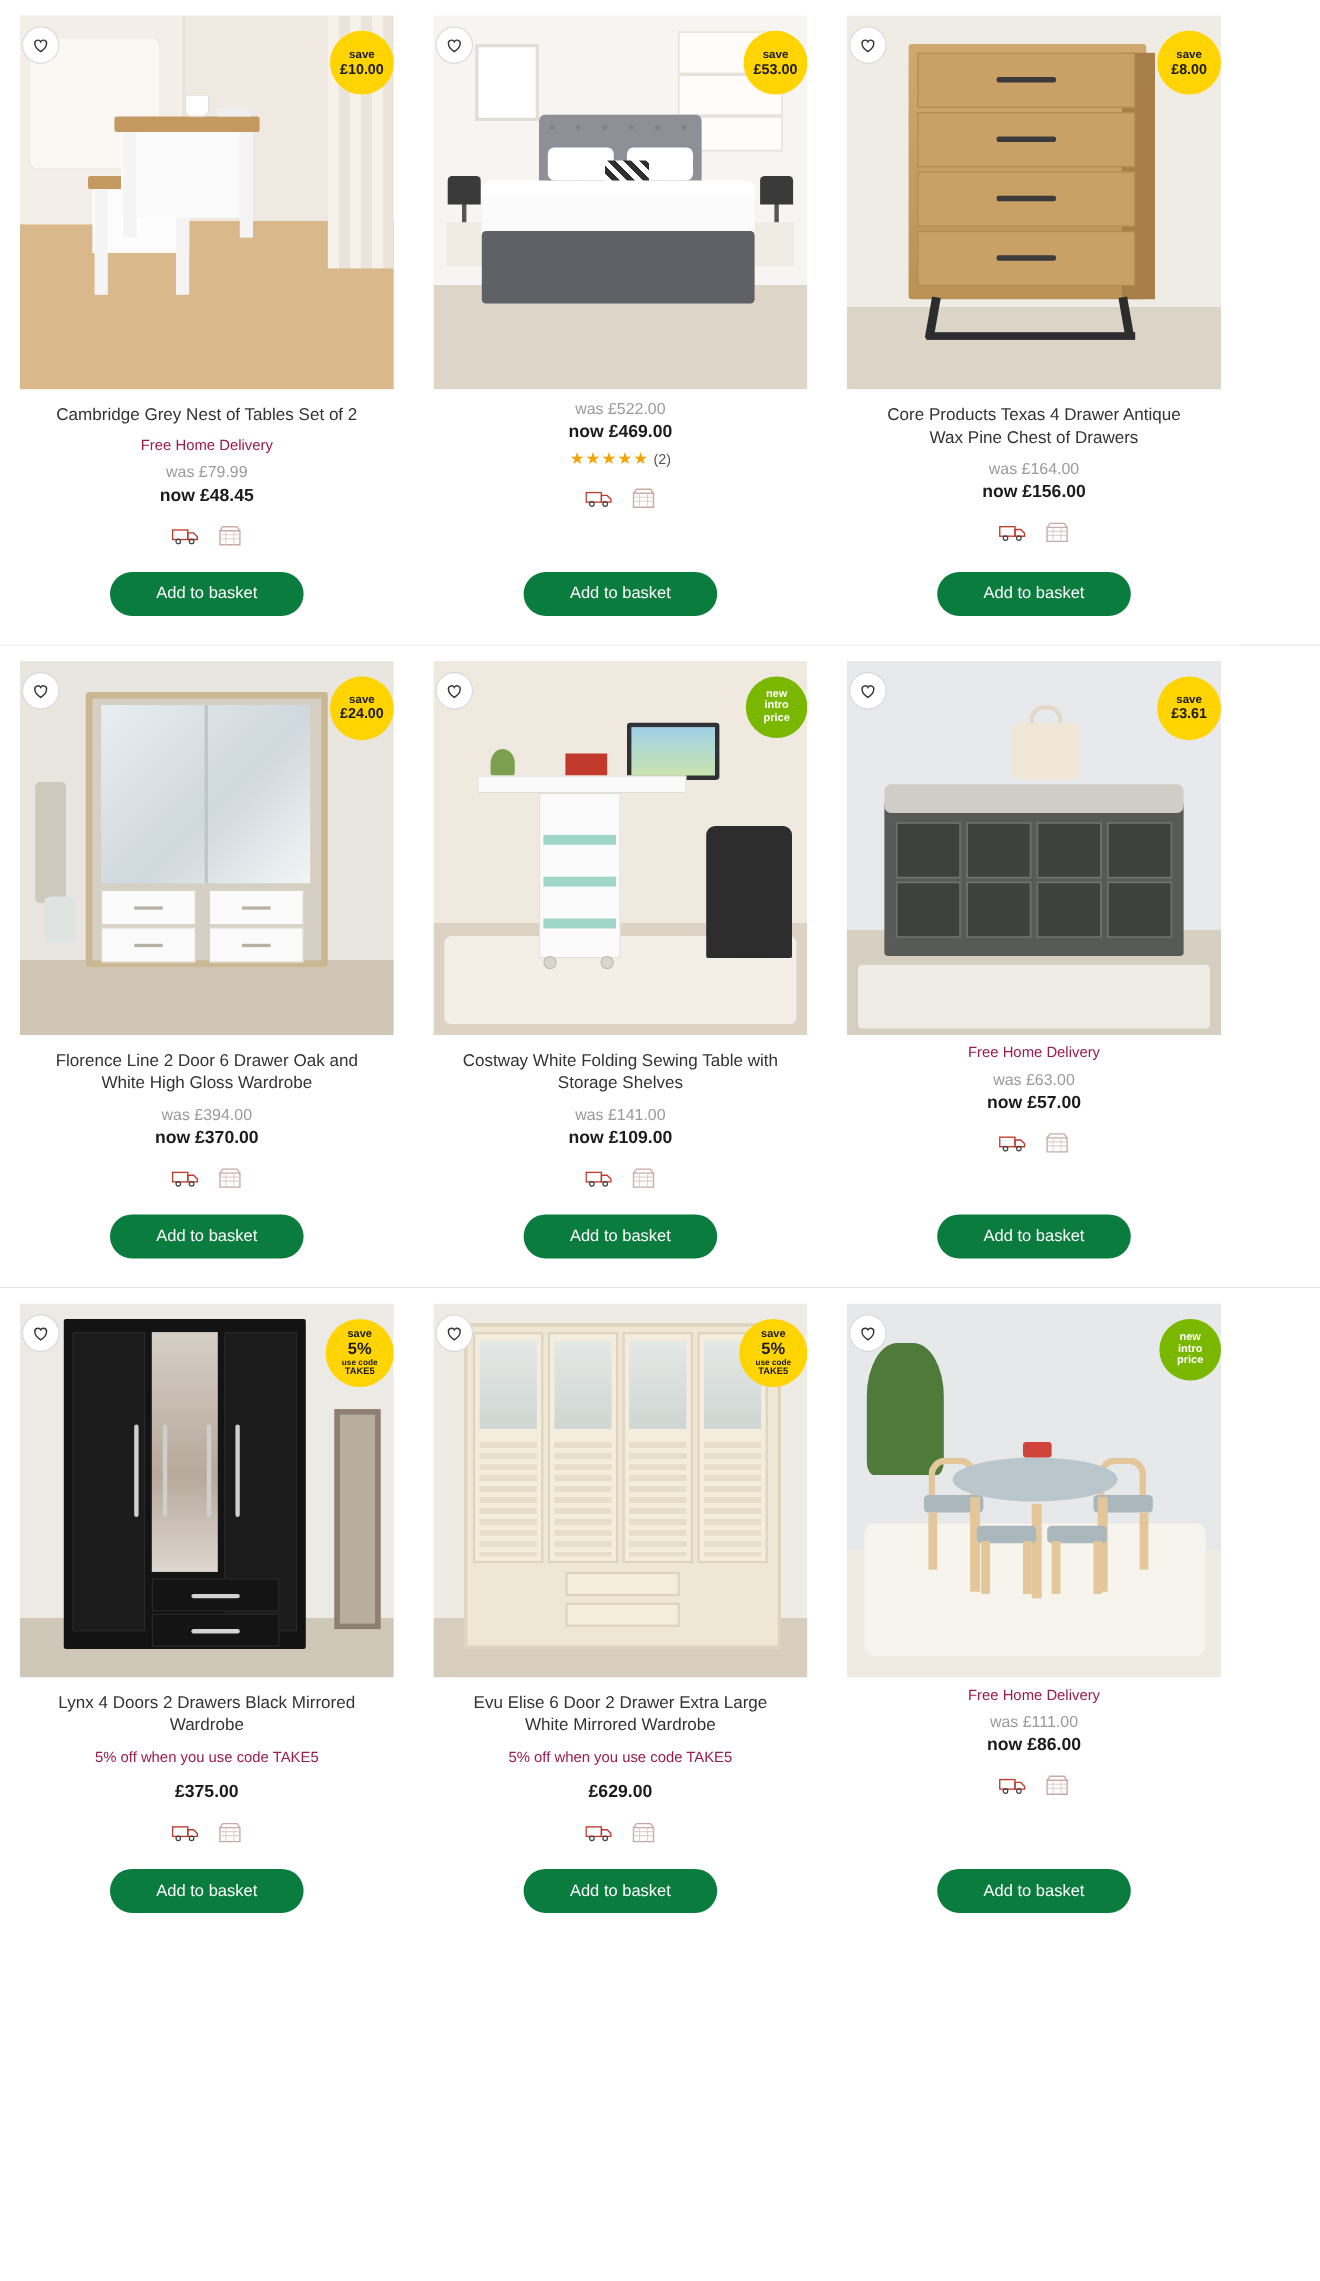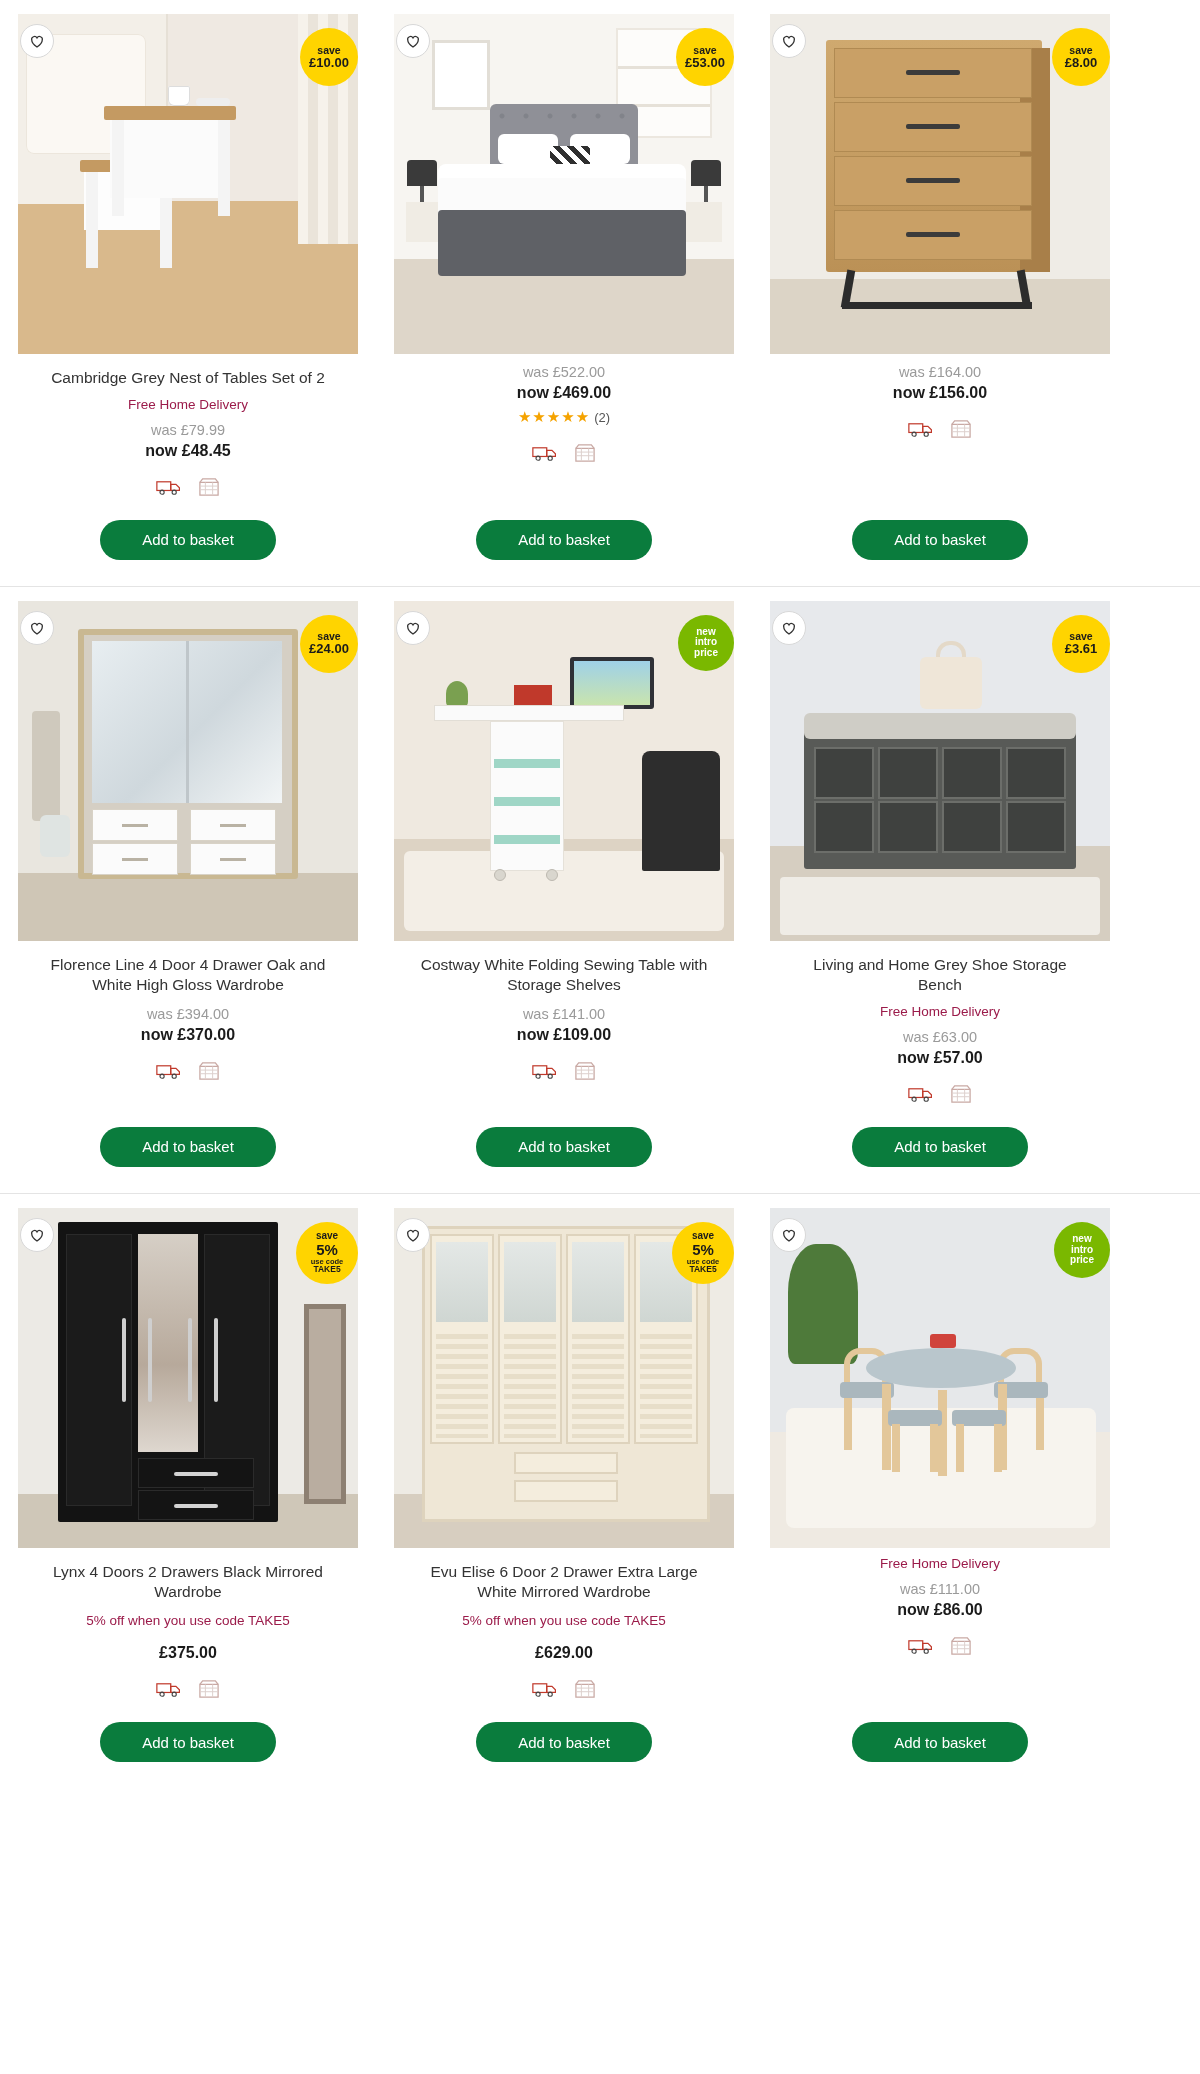--- a/index.html
+++ b/index.html
@@ -420,20 +420,21 @@
           <div class="abs drw" style="top:142px;"></div>
           <div class="abs hndl" style="left:136px;top:164px;"></div>
           <div class="abs drw" style="top:196px;"></div>
           <div class="abs hndl" style="left:136px;top:218px;"></div>
           <div class="abs legL"></div>
             <div class="abs legR"></div>
           <div class="abs" style="left:72px;top:288px;width:190px;height:7px;background:#2c2c2c;"></div>
         </div>
       </div>
     </div>
+    <div class="title">Core Products Texas 4 Drawer Antique Wax Pine Chest of Drawers</div>
     <div class="was">was £164.00</div>
     <div class="now">now £156.00</div>
     <div class="icons">
       <span>
         <svg viewBox="0 0 30 20" width="26" height="18">
             <rect x="1" y="4" width="16" height="10" fill="none" stroke="#c0392b" stroke-width="1.4"></rect>
             <path d="M17 7h6l4 4v3h-10z" fill="none" stroke="#c0392b" stroke-width="1.4"></path>
             <circle cx="7" cy="16" r="2.4" fill="none" stroke="#444" stroke-width="1.3"></circle>
             <circle cx="21" cy="16" r="2.4" fill="none" stroke="#444" stroke-width="1.3"></circle>
           </svg>
@@ -474,21 +475,21 @@
           <div class="abs dr" style="left:172px;top:208px;"></div>
           <div class="abs dh" style="left:202px;top:223px;"></div>
           <div class="abs dr" style="left:74px;top:242px;"></div>
           <div class="abs dh" style="left:104px;top:257px;"></div>
           <div class="abs dr" style="left:172px;top:242px;"></div>
           <div class="abs dh" style="left:202px;top:257px;"></div>
           <div class="abs vase"></div>
         </div>
       </div>
     </div>
-    <div class="title">Florence Line 4 Door 4 Drawer Oak and White High Gloss Wardrobe</div>
+    <div class="title">Florence Line 2 Door 6 Drawer Oak and White High Gloss Wardrobe</div>
     <div class="was">was £394.00</div>
     <div class="now">now £370.00</div>
     <div class="icons">
       <span>
         <svg viewBox="0 0 30 20" width="26" height="18">
             <rect x="1" y="4" width="16" height="10" fill="none" stroke="#c0392b" stroke-width="1.4"></rect>
             <path d="M17 7h6l4 4v3h-10z" fill="none" stroke="#c0392b" stroke-width="1.4"></path>
             <circle cx="7" cy="16" r="2.4" fill="none" stroke="#444" stroke-width="1.3"></circle>
             <circle cx="21" cy="16" r="2.4" fill="none" stroke="#444" stroke-width="1.3"></circle>
           </svg>
@@ -582,21 +583,20 @@
           <div class="abs cell" style="left:108px;top:146px;width:60px;height:52px;"></div>
           <div class="abs cell" style="left:172px;top:146px;width:60px;height:52px;"></div>
           <div class="abs cell" style="left:236px;top:146px;width:60px;height:52px;"></div>
           <div class="abs cell" style="left:44px;top:200px;width:60px;height:52px;"></div>
           <div class="abs cell" style="left:108px;top:200px;width:60px;height:52px;"></div>
           <div class="abs cell" style="left:172px;top:200px;width:60px;height:52px;"></div>
           <div class="abs cell" style="left:236px;top:200px;width:60px;height:52px;"></div>
         </div>
       </div>
     </div>
-    <div class="title">Living and Home Grey Shoe Storage Bench</div>
     <div class="free-delivery">Free Home Delivery</div>
     <div class="was">was £63.00</div>
     <div class="now">now £57.00</div>
     <div class="icons">
       <span>
         <svg viewBox="0 0 30 20" width="26" height="18">
             <rect x="1" y="4" width="16" height="10" fill="none" stroke="#c0392b" stroke-width="1.4"></rect>
             <path d="M17 7h6l4 4v3h-10z" fill="none" stroke="#c0392b" stroke-width="1.4"></path>
             <circle cx="7" cy="16" r="2.4" fill="none" stroke="#444" stroke-width="1.3"></circle>
             <circle cx="21" cy="16" r="2.4" fill="none" stroke="#444" stroke-width="1.3"></circle>

